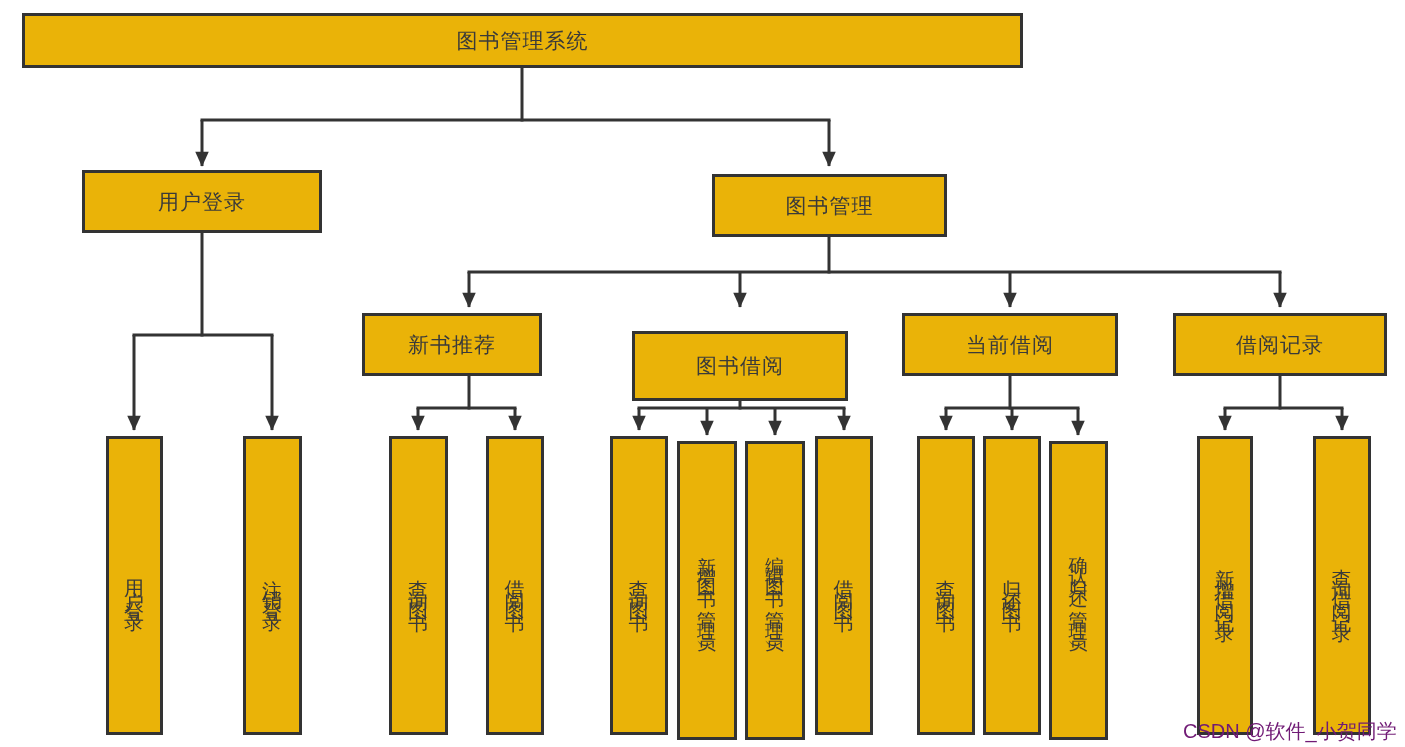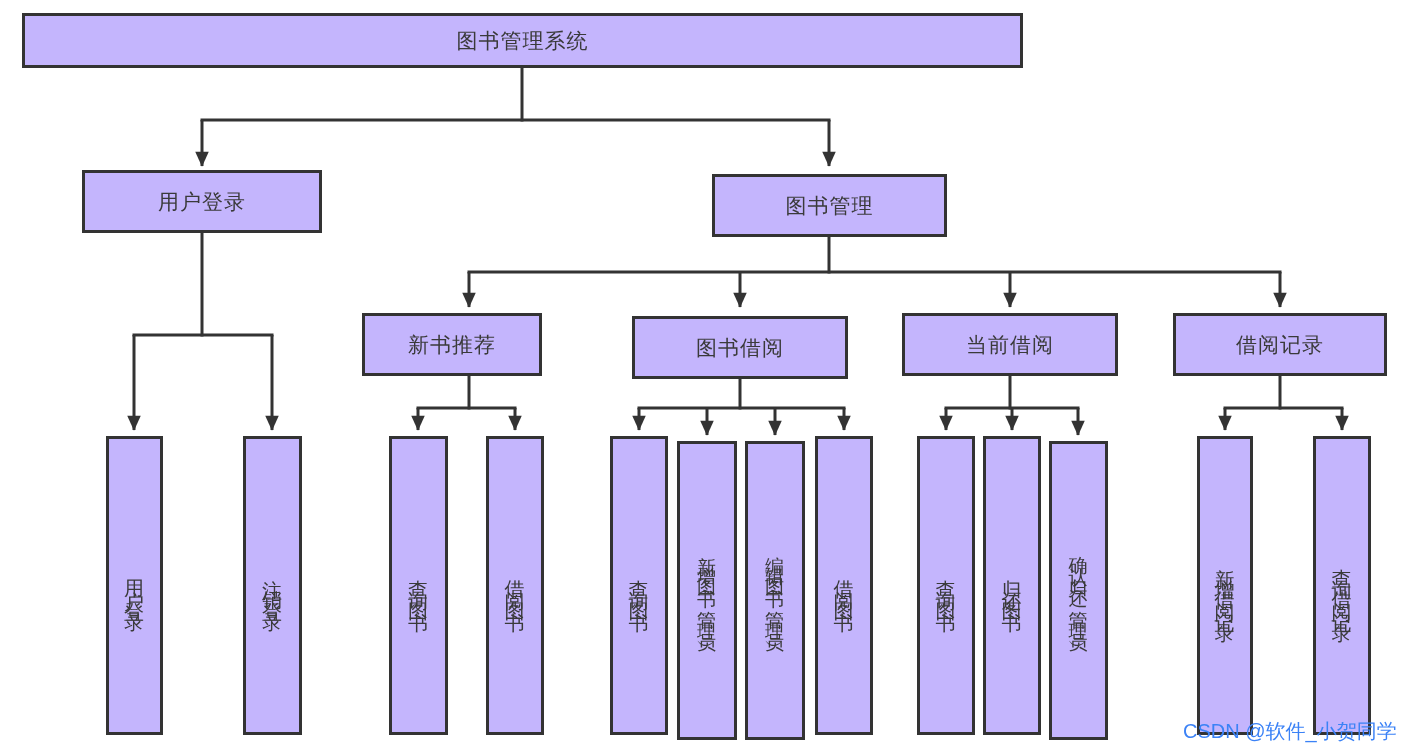--- a/index.html
+++ b/index.html
@@ -13,21 +13,21 @@
   }
   #wires {
     position: absolute;
     left: 0; top: 0;
     width: 1405px; height: 747px;
     z-index: 1;
   }
   .box {
     position: absolute;
     box-sizing: border-box;
-    background: #c4b5fd;
+    background: #eab308;
     border: 3px solid #333333;
     display: flex;
     align-items: center;
     justify-content: center;
     color: #3a3a3a;
     z-index: 2;
   }
   .hlabel {
     font-size: 21px;
     letter-spacing: 1px;
@@ -44,21 +44,21 @@
   .vbox.long .vlabel {
     font-size: 19px;
     letter-spacing: 11px;
   }
   #watermark {
     position: absolute;
     left: 1183px;
     top: 718px;
     z-index: 3;
     font-size: 20px;
-    color: #3b82f6;
+    color: #701a75;
     white-space: nowrap;
   }
 </style>
 </head>
 <body>
 
 <div id="canvas">
 
   <svg id="wires" viewBox="0 0 1405 747" xmlns="http://www.w3.org/2000/svg">
     <defs>
@@ -117,21 +117,21 @@
   <div class="box" style="left:82px; top:170px; width:240px; height:63px;">
     <span class="hlabel">用户登录</span>
   </div>
   <div class="box" style="left:712px; top:174px; width:235px; height:63px;">
     <span class="hlabel">图书管理</span>
   </div>
 
   <div class="box" style="left:362px; top:313px; width:180px; height:63px;">
     <span class="hlabel">新书推荐</span>
   </div>
-  <div class="box" style="left:632px; top:316px; width:216px; height:63px;">
+  <div class="box" style="left:632px; top:331px; width:216px; height:70px;">
     <span class="hlabel">图书借阅</span>
   </div>
   <div class="box" style="left:902px; top:313px; width:216px; height:63px;">
     <span class="hlabel">当前借阅</span>
   </div>
   <div class="box" style="left:1173px; top:313px; width:214px; height:63px;">
     <span class="hlabel">借阅记录</span>
   </div>
 
   <div class="box vbox" style="left:106px; top:436px; width:57px; height:299px;">

